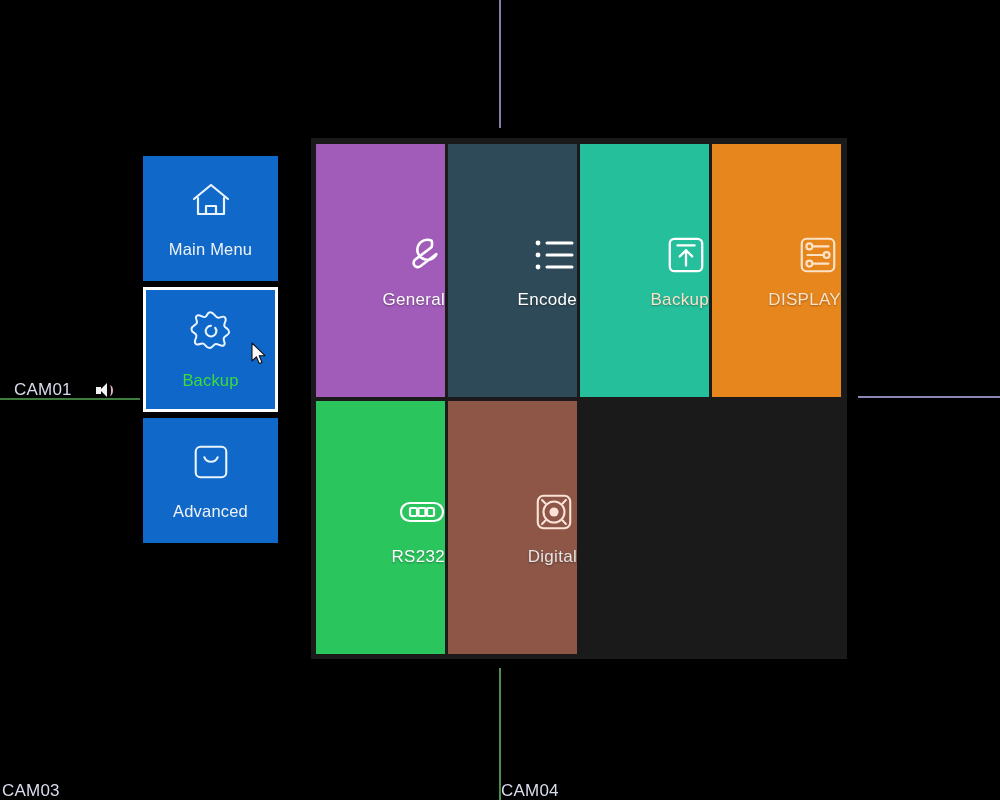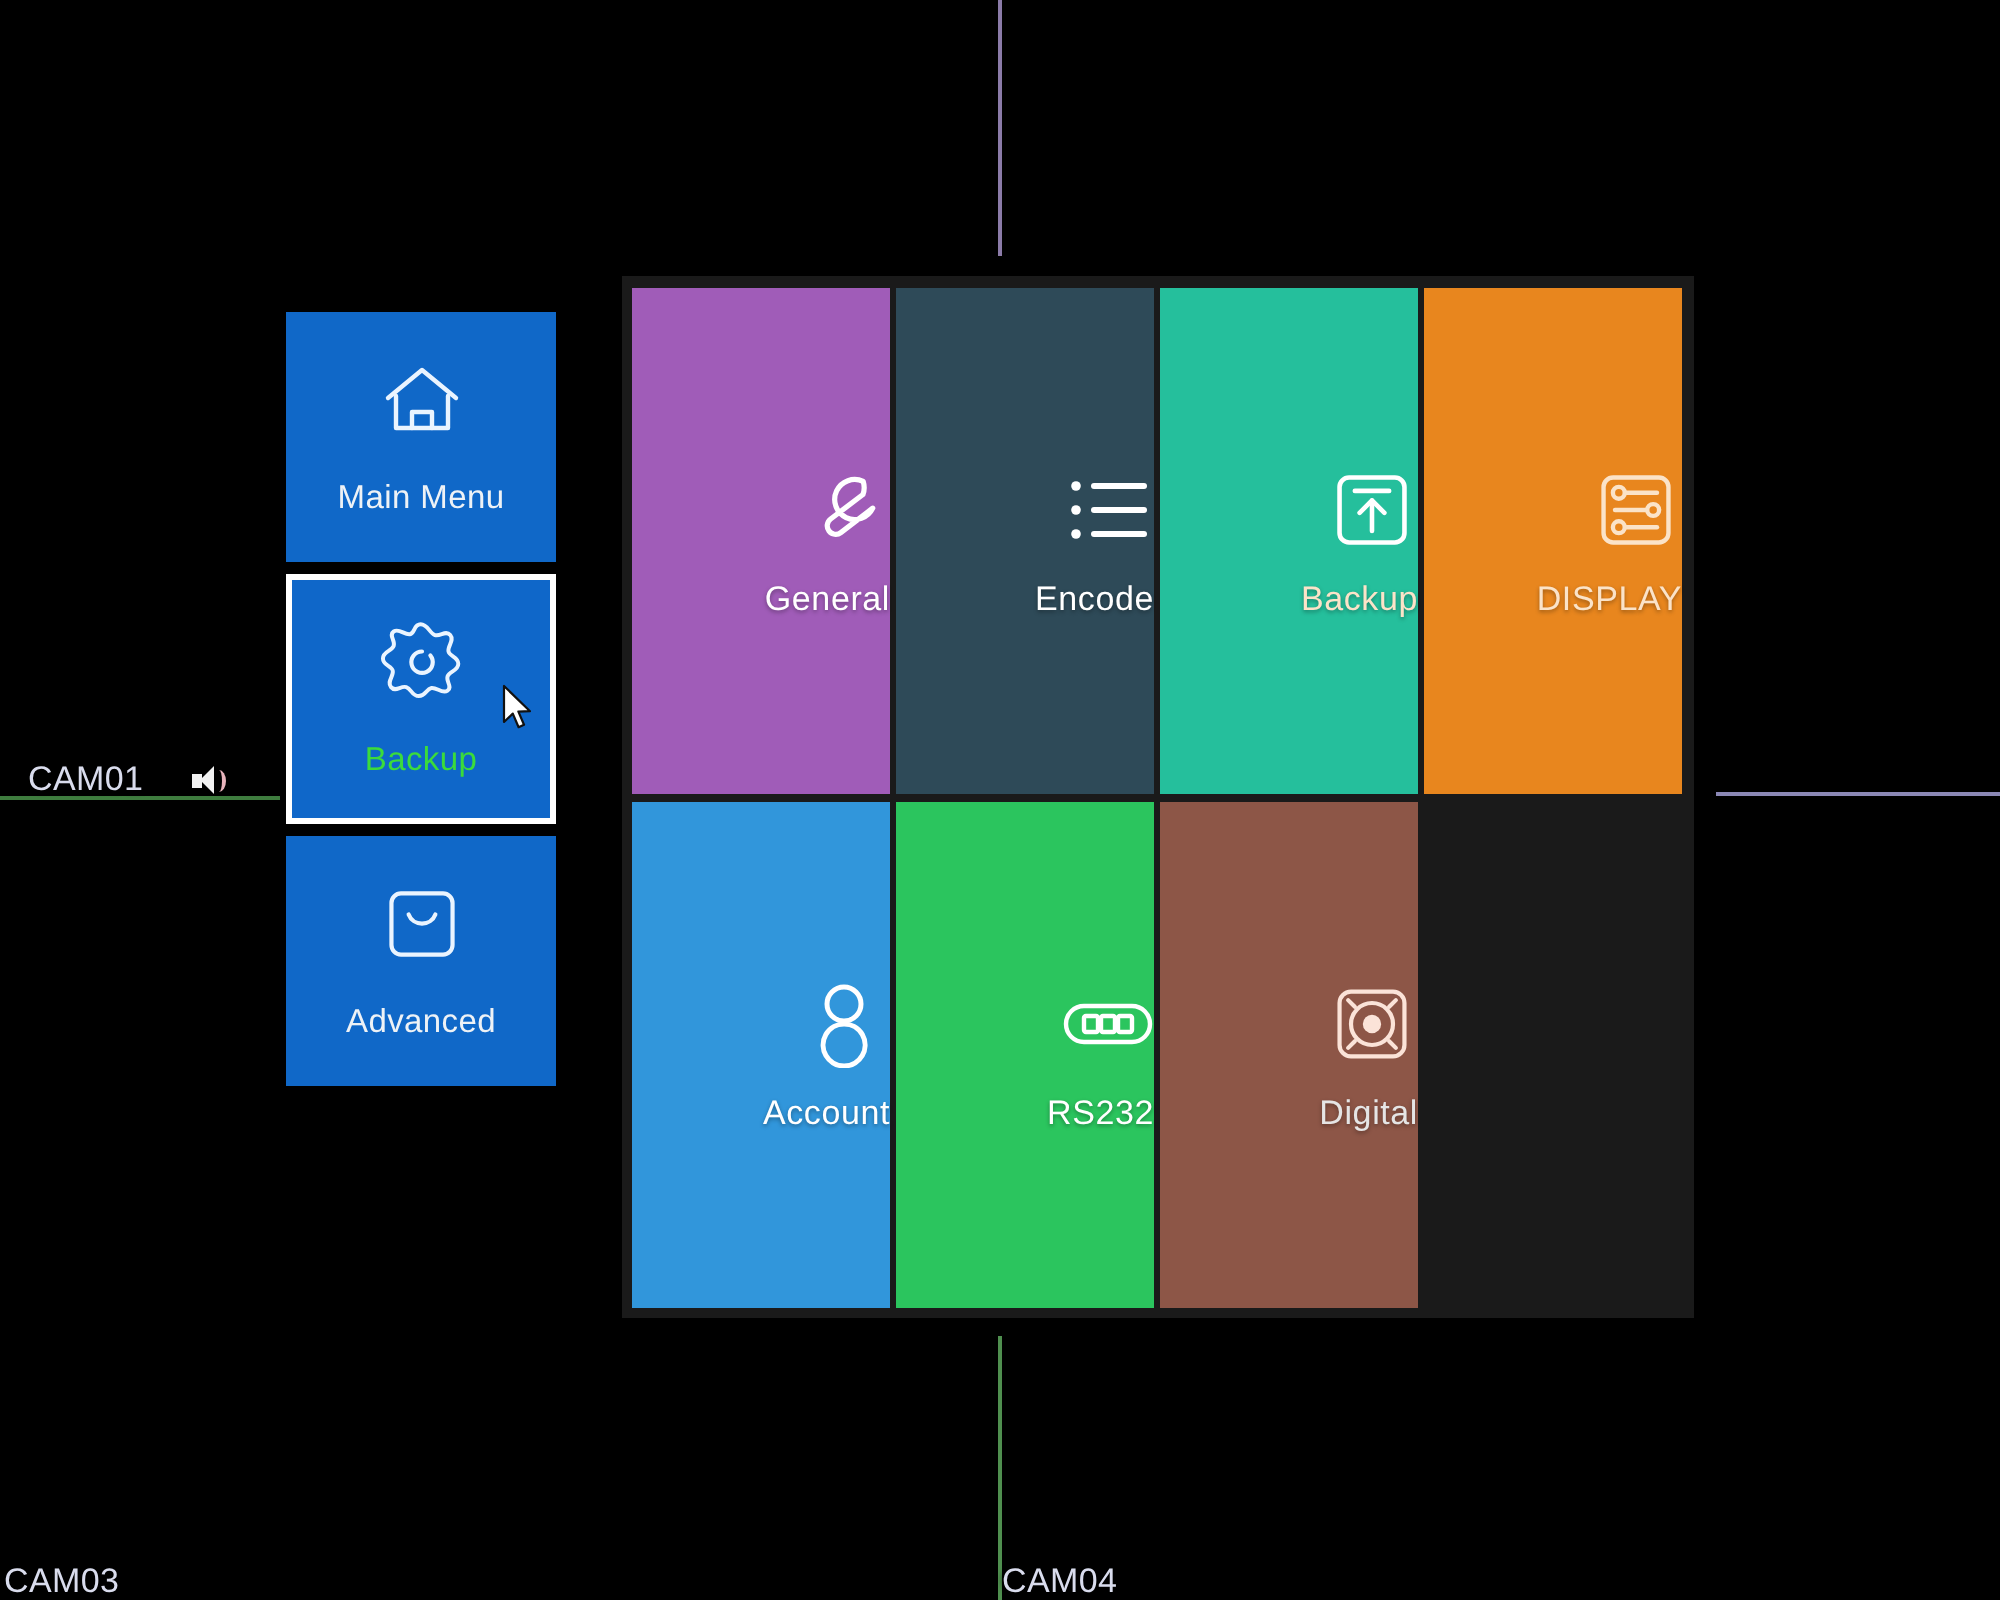--- a/index.html
+++ b/index.html
@@ -230,29 +230,20 @@
               <circle cx="13" cy="13" r="3.1"></circle>
             <path d="M11 22 H27"></path>
               <circle cx="31" cy="22" r="3.1"></circle>
             <path d="M17 31 H33"></path>
               <circle cx="13" cy="31" r="3.1"></circle>
           </svg>
         </span>
         <span class="tile-label" style="color:#fbe3c8">DISPLAY</span>
       </div>
 
-      <div class="tile" style="background:#3196db">
-        <span class="tile-icon">
-          <svg width="40" height="44" viewBox="0 0 40 44" fill="none" stroke="#ffffff" stroke-width="2.5" stroke-linecap="round" stroke-linejoin="round">
-            <circle cx="20" cy="12" r="8.5"></circle>
-            <path d="M20 22 a10.5 10.5 0 1 0 0.1 0 Z"></path>
-          </svg>
-        </span>
-        <span class="tile-label">Account</span>
-      </div>
 
       <div class="tile" style="background:#2bc55e">
         <span class="tile-icon">
           <svg width="46" height="26" viewBox="0 0 46 26" fill="none" stroke="#ffffff" stroke-width="2.2" stroke-linejoin="round">
             <rect x="2" y="4" width="42" height="18" rx="9"></rect>
             <rect x="11" y="9" width="7" height="8" rx="1"></rect>
             <rect x="19.5" y="9" width="7" height="8" rx="1"></rect>
             <rect x="28" y="9" width="7" height="8" rx="1"></rect>
           </svg>
         </span>

